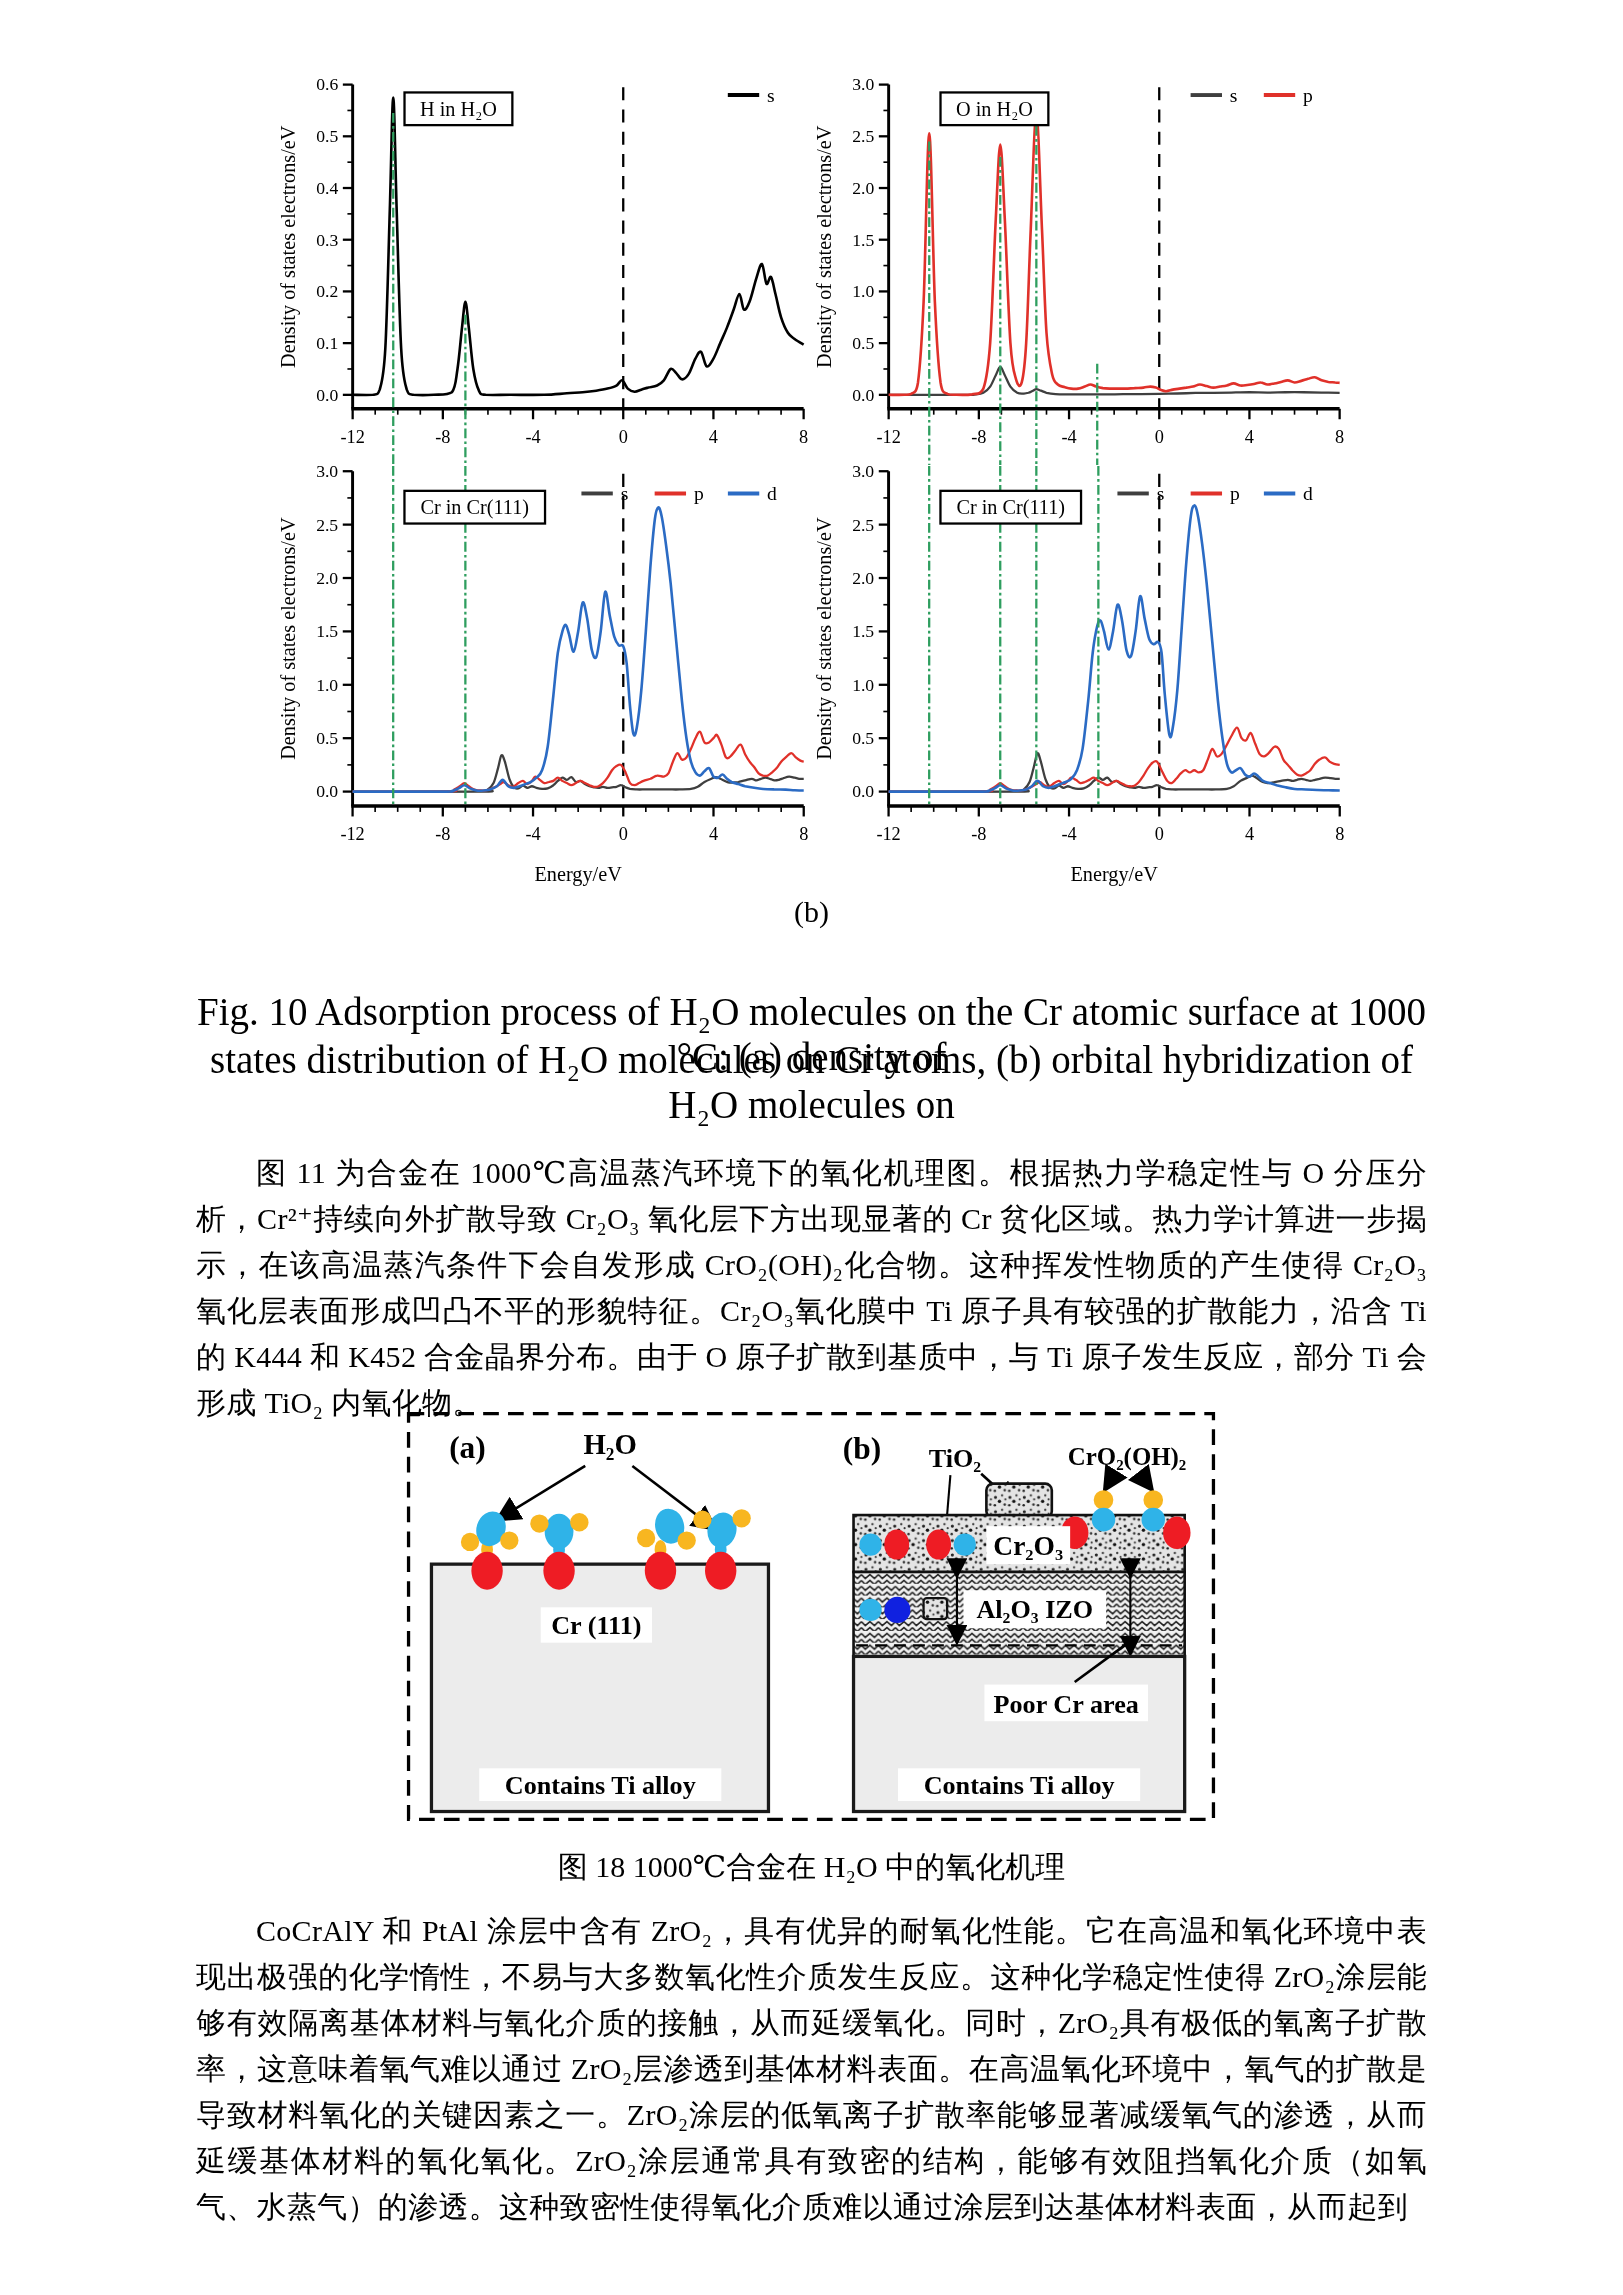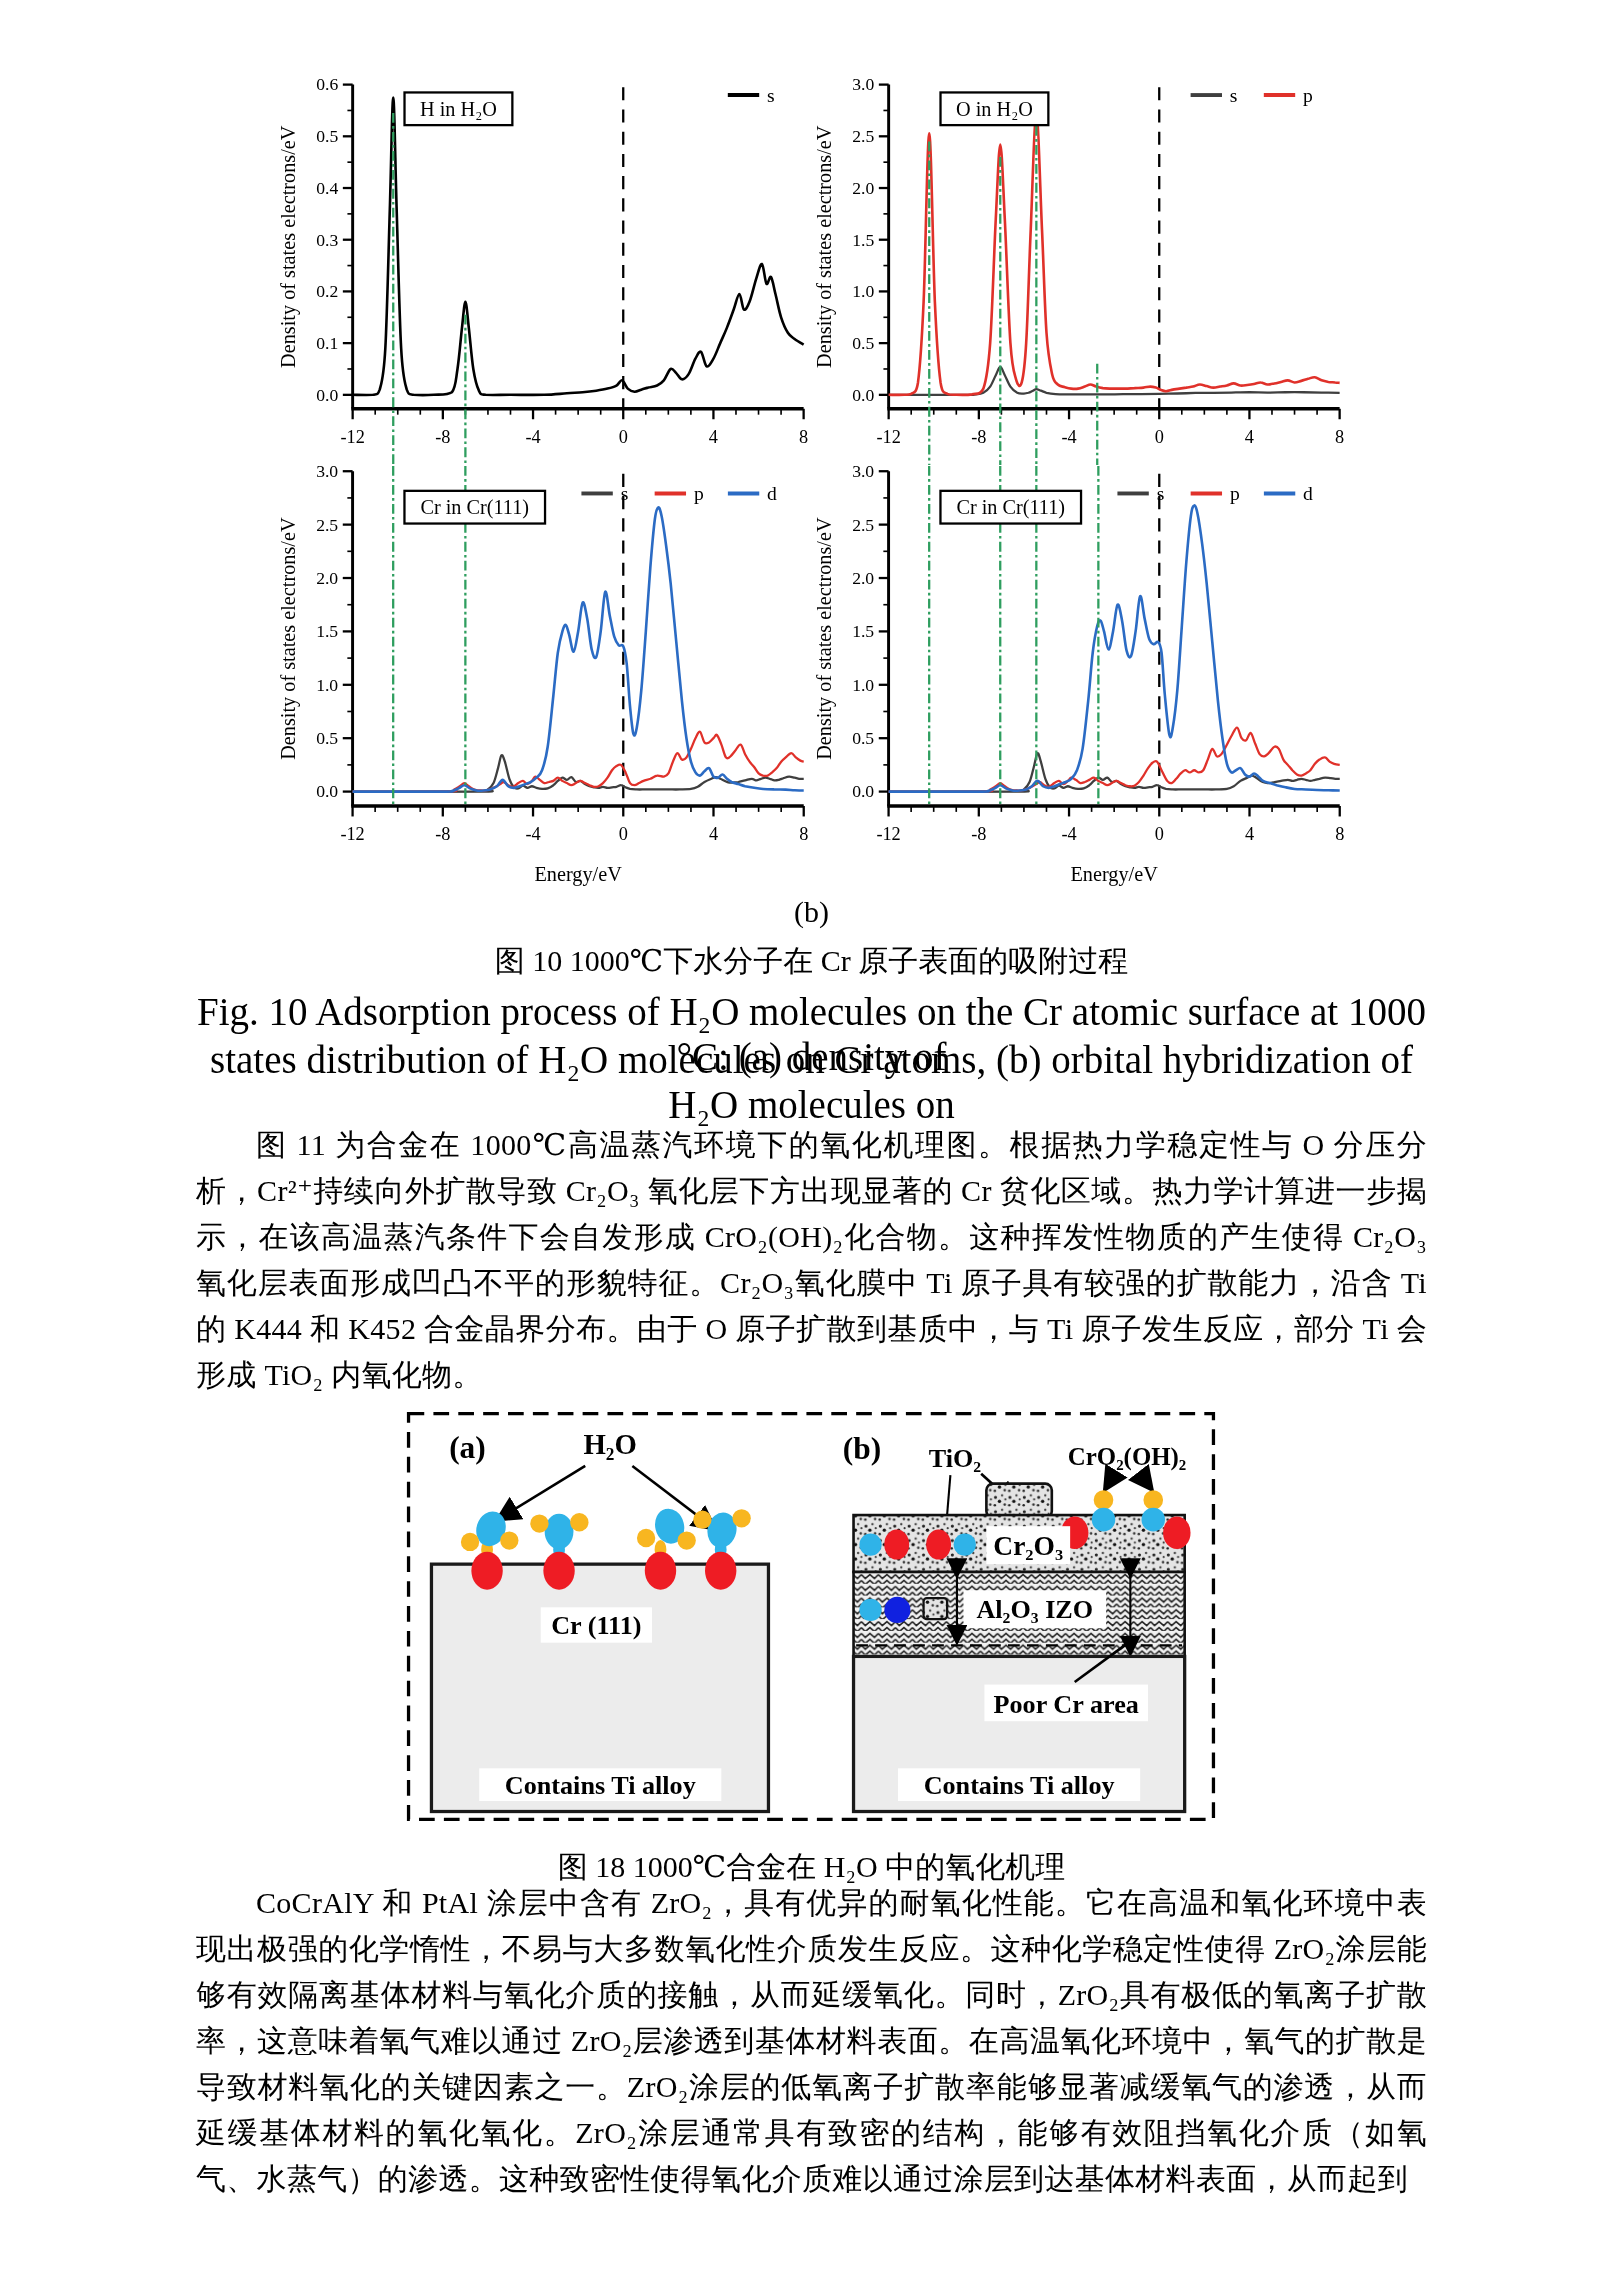--- a/index.html
+++ b/index.html
@@ -5,21 +5,21 @@
   html,body{margin:0;padding:0;background:#888;}
   .page{position:relative;width:1623px;height:2295px;background:#ffffff;overflow:hidden;
         font-family:"Liberation Serif","DejaVu Serif",serif;color:#000;}
   .chart{position:absolute;}
   .chart svg{display:block;}
   .cap{position:absolute;left:196px;width:1231px;text-align:center;}
   .cap-zh{font-size:30px;}
   .cap-en{font-size:39px;}
   .panel-label{font-size:30px;}
   .para{position:absolute;left:196px;width:1231px;font-size:30px;line-height:46px;
-        text-align:justify;text-indent:60px;letter-spacing:0.3px;}
+        text-align:justify;text-indent:60px;letter-spacing:0.3px;margin-top:28px;}
   .fig11{position:absolute;left:402px;top:1407px;width:818px;height:419px;}
   
   .d-border{fill:none;stroke:#000;stroke-width:5;stroke-dasharray:24 14;}
   .substrate{fill:#ececec;stroke:#1a1a1a;stroke-width:5;}
   .lbl-box{fill:#ffffff;}
   .d-text{font-family:"Liberation Serif","DejaVu Serif",serif;font-weight:bold;fill:#000;}
   .at-red{fill:#ee1c24;}
   .at-cyan{fill:#2fb3e8;}
   .at-yellow{fill:#f8b620;}
   .at-blue{fill:#1021e0;}
@@ -312,21 +312,20 @@
           <text x="640" y="52" font-size="30" font-family="&quot;Liberation Serif&quot;,&quot;DejaVu Serif&quot;,serif">p</text>
           <line x1="692" y1="42" x2="740" y2="42" stroke="#2b6bc4" stroke-width="6"></line>
           <text x="752" y="52" font-size="30" font-family="&quot;Liberation Serif&quot;,&quot;DejaVu Serif&quot;,serif">d</text>
         </g>
         <rect x="197.35000000000002" y="38" width="215" height="50" fill="#fff" stroke="#000" stroke-width="3.5"></rect>
         <text x="304.85" y="74" text-anchor="middle" font-size="31" font-family="&quot;Liberation Serif&quot;,&quot;DejaVu Serif&quot;,serif">Cr in Cr(111)</text>
       </svg>
     </div>
 
   <div class="cap panel-label" style="top:895px;">(b)</div>
-  <div class="cap cap-zh" style="top:941px;">图 10 1000℃下水分子在 Cr 原子表面的吸附过程</div>
   <div class="cap cap-en" style="top:989px;">Fig. 10 Adsorption process of H₂O molecules on the Cr atomic surface at 1000 °C: (a) density of</div>
   <div class="cap cap-en" style="top:1037px;">states distribution of H₂O molecules on Cr atoms, (b) orbital hybridization of H₂O molecules on</div>
 
   <div class="para" style="top:1122px;">图 11 为合金在 1000℃高温蒸汽环境下的氧化机理图。根据热力学稳定性与 O 分压分析，Cr²⁺持续向外扩散导致 Cr₂O₃ 氧化层下方出现显著的 Cr 贫化区域。热力学计算进一步揭示，在该高温蒸汽条件下会自发形成 CrO₂(OH)₂化合物。这种挥发性物质的产生使得 Cr₂O₃ 氧化层表面形成凹凸不平的形貌特征。Cr₂O₃氧化膜中 Ti 原子具有较强的扩散能力，沿含 Ti 的 K444 和 K452 合金晶界分布。由于 O 原子扩散到基质中，与 Ti 原子发生反应，部分 Ti 会形成 TiO₂ 内氧化物。</div>
 
   <div class="fig11">
     <svg width="818" height="419" viewBox="0 0 1250 640">
       <defs>
         <pattern id="pebble" width="22" height="22" patternUnits="userSpaceOnUse">
           <rect width="22" height="22" fill="#e4e4e4"></rect>

